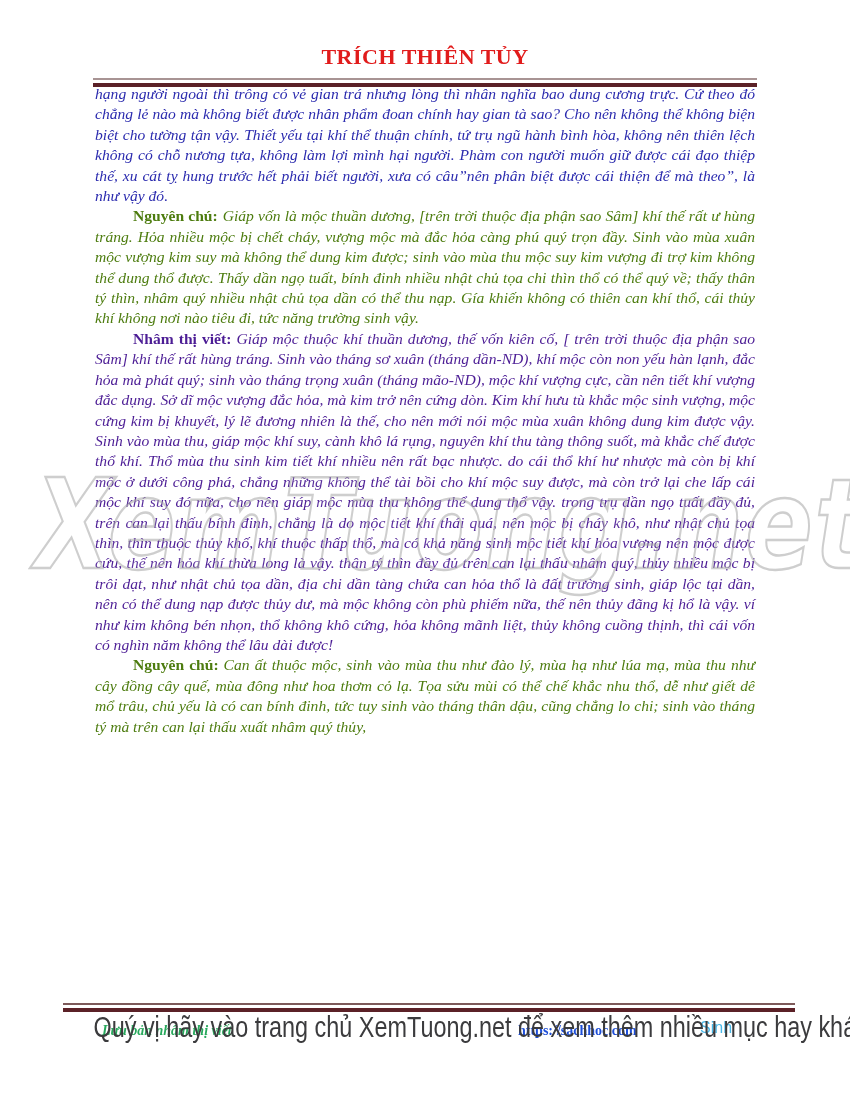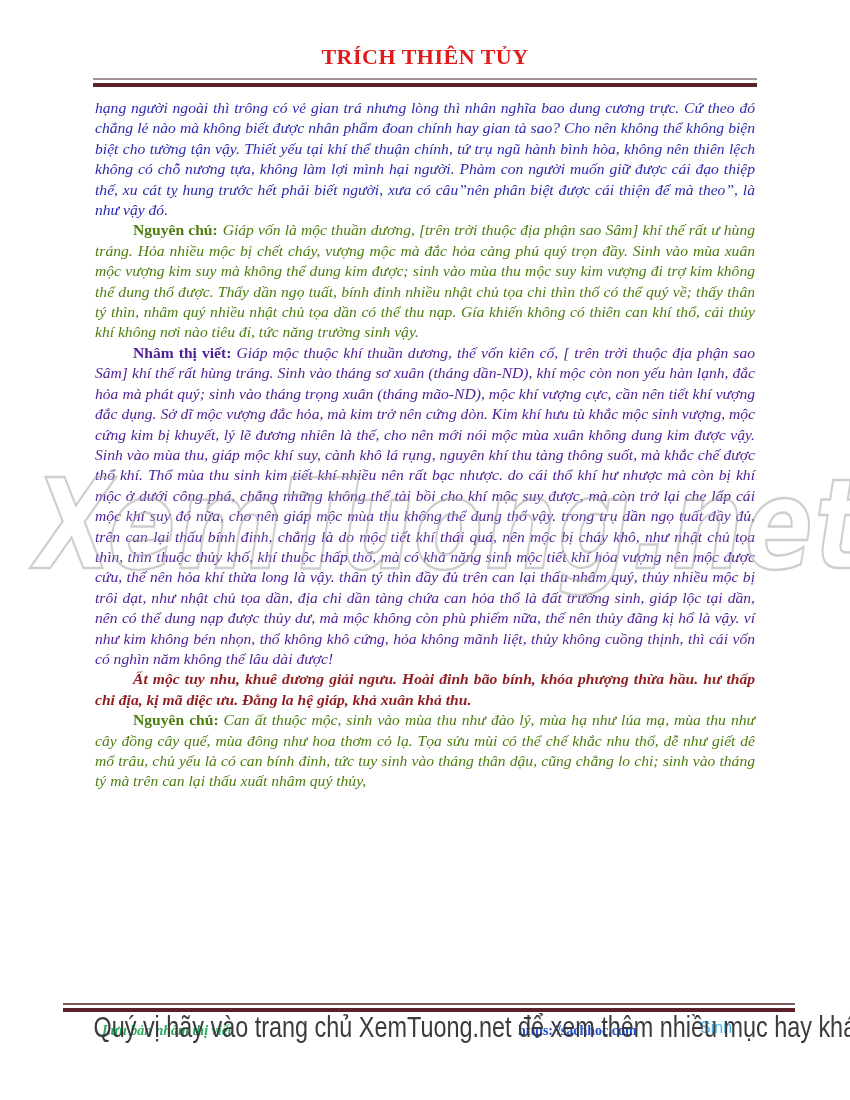--- a/index.html
+++ b/index.html
@@ -5,21 +5,21 @@
   html,body{margin:0;padding:0;background:#ffffff;}
   .page{position:relative;width:850px;height:1100px;background:#ffffff;overflow:hidden;
         font-family:"Liberation Serif",serif;border-radius:17px;}
   
   .title{position:absolute;top:44px;left:0;width:100%;text-align:center;
          font-size:22px;font-weight:bold;color:#e11b1b;letter-spacing:0.5px;margin:0;}
   .rule{height:3px;border-top:2px solid #a89494;border-bottom:4px solid #5b2127;background:#ffffff;}
   .rule-top{position:absolute;left:93px;width:664px;top:78px;}
   .rule-bottom{position:absolute;left:63px;width:732px;top:1003px;border-top-color:#7d5a5a;}
   
-  .content{position:absolute;left:95px;top:98px;width:660px;text-align:justify;
+  .content{position:absolute;left:95px;top:84px;width:660px;text-align:justify;
            font-size:15.6px;line-height:20.4px;z-index:1;}
   .content p{margin:0;padding:0;}
   .para-pad{padding-top:10px;}
   .body-blue{color:#2a2aae;font-style:italic;}
   .note-blue{color:#4c1d95;font-style:italic;text-indent:38px;}
   .note-green{color:#4d7c0f;font-style:italic;text-indent:38px;}
   .verse-red{color:#8f1d1f;font-weight:bold;font-style:italic;text-indent:38px;padding-top:13px;}
   .label{font-style:normal;font-weight:bold;margin-right:5px;}
   
   .watermark{position:absolute;left:35px;top:466px;width:780px;text-align:center;
@@ -45,21 +45,20 @@
   <div class="rule rule-top"></div>
 
   <div class="content">
     <p class="body-blue"><span>hạng người ngoài thì trông có vẻ gian trá nhưng lòng thì nhân nghĩa bao dung cương trực. Cứ theo đó chẳng lẻ nào mà không biết được nhân phẩm đoan chính hay gian tà sao? Cho nên không thể không biện biệt cho tường tận vậy. Thiết yếu tại khí thể thuận chính, tứ trụ ngũ hành bình hòa, không nên thiên lệch không có chỗ nương tựa, không làm lợi mình hại người. Phàm con người muốn giữ được cái đạo thiệp thế, xu cát tỵ hung trước hết phải biết người, xưa có câu”nên phân biệt được cái thiện để mà theo”, là như vậy đó.</span></p>
 
 
     <p class="note-green para-pad"><span class="label">Nguyên chú:</span><span>Giáp vốn là mộc thuần dương, [trên trời thuộc địa phận sao Sâm] khí thế rất ư hùng tráng. Hỏa nhiều mộc bị chết cháy, vượng mộc mà đắc hỏa càng phú quý trọn đầy. Sinh vào mùa xuân mộc vượng kim suy mà không thể dung kim được; sinh vào mùa thu mộc suy kim vượng đi trợ kim không thể dung thổ được. Thấy dần ngọ tuất, bính đinh nhiều nhật chủ tọa chi thìn thổ có thể quý về; thấy thân tý thìn, nhâm quý nhiều nhật chủ tọa dần có thể thu nạp. Gía khiến không có thiên can khí thổ, cái thủy khí không nơi nào tiêu đi, tức năng trường sinh vậy.</span></p>
 
     <p class="note-blue para-pad"><span class="label">Nhâm thị viết:</span><span>Giáp mộc thuộc khí thuần dương, thế vốn kiên cố, [ trên trời thuộc địa phận sao Sâm] khí thế rất hùng tráng. Sinh vào tháng sơ xuân (tháng dần-ND), khí mộc còn non yếu hàn lạnh, đắc hỏa mà phát quý; sinh vào tháng trọng xuân (tháng mão-ND), mộc khí vượng cực, cần nên tiết khí vượng đắc dụng. Sở dĩ mộc vượng đắc hỏa, mà kim trở nên cứng dòn. Kim khí hưu tù khắc mộc sinh vượng, mộc cứng kim bị khuyết, lý lẽ đương nhiên là thế, cho nên mới nói mộc mùa xuân không dung kim được vậy. Sinh vào mùa thu, giáp mộc khí suy, cành khô lá rụng, nguyên khí thu tàng thông suốt, mà khắc chế được thổ khí. Thổ mùa thu sinh kim tiết khí nhiều nên rất bạc nhược. do cái thổ khí hư nhược mà còn bị khí mộc ở dưới công phá, chẳng những không thể tài bồi cho khí mộc suy được, mà còn trở lại che lấp cái mộc khí suy đó nữa, cho nên giáp mộc mùa thu không thể dung thổ vậy. trong trụ dần ngọ tuất đầy đủ, trên can lại thấu bính đinh, chẳng là do mộc tiết khí thái quá, nên mộc bị cháy khô, như nhật chủ tọa thìn, thìn thuộc thủy khố, khí thuộc thấp thổ, mà có khả năng sinh mộc tiết khí hỏa vượng nên mộc được cứu, thế nên hỏa khí thừa long là vậy. thân tý thìn đầy đủ trên can lại thấu nhâm quý, thủy nhiều mộc bị trôi dạt, như nhật chủ tọa dần, địa chi dần tàng chứa can hỏa thổ là đất trường sinh, giáp lộc tại dần, nên có thể dung nạp được thủy dư, mà mộc không còn phù phiếm nữa, thế nên thủy đãng kị hổ là vậy. ví như kim không bén nhọn, thổ không khô cứng, hỏa không mãnh liệt, thủy không cuồng thịnh, thì cái vốn có nghìn năm không thể lâu dài được!</span></p>
 
-    <p class="verse-red"><span>Ất mộc tuy nhu, khuê dương giải ngưu. Hoài đinh bão bính, khóa phượng thừa hầu. hư thấp chi địa, kị mã diệc ưu. Đằng la hệ giáp, khả xuân khả thu.</span></p>
 
     <p class="note-green para-pad"><span class="label">Nguyên chú:</span><span>Can ất thuộc mộc, sinh vào mùa thu như đào lý, mùa hạ như lúa mạ, mùa thu như cây đồng cây quế, mùa đông như hoa thơm cỏ lạ. Tọa sửu mùi có thể chế khắc nhu thổ, dễ như giết dê mổ trâu, chủ yếu là có can bính đinh, tức tuy sinh vào tháng thân dậu, cũng chẳng lo chi; sinh vào tháng tý mà trên can lại thấu xuất nhâm quý thủy,</span></p>
   </div>
 
   <div class="watermark">XemTuong.net</div>
 
   <div class="rule rule-bottom"></div>
 
   <div>
     <span class="frag frag-green">Lưu bản nhâm thị viết</span>

